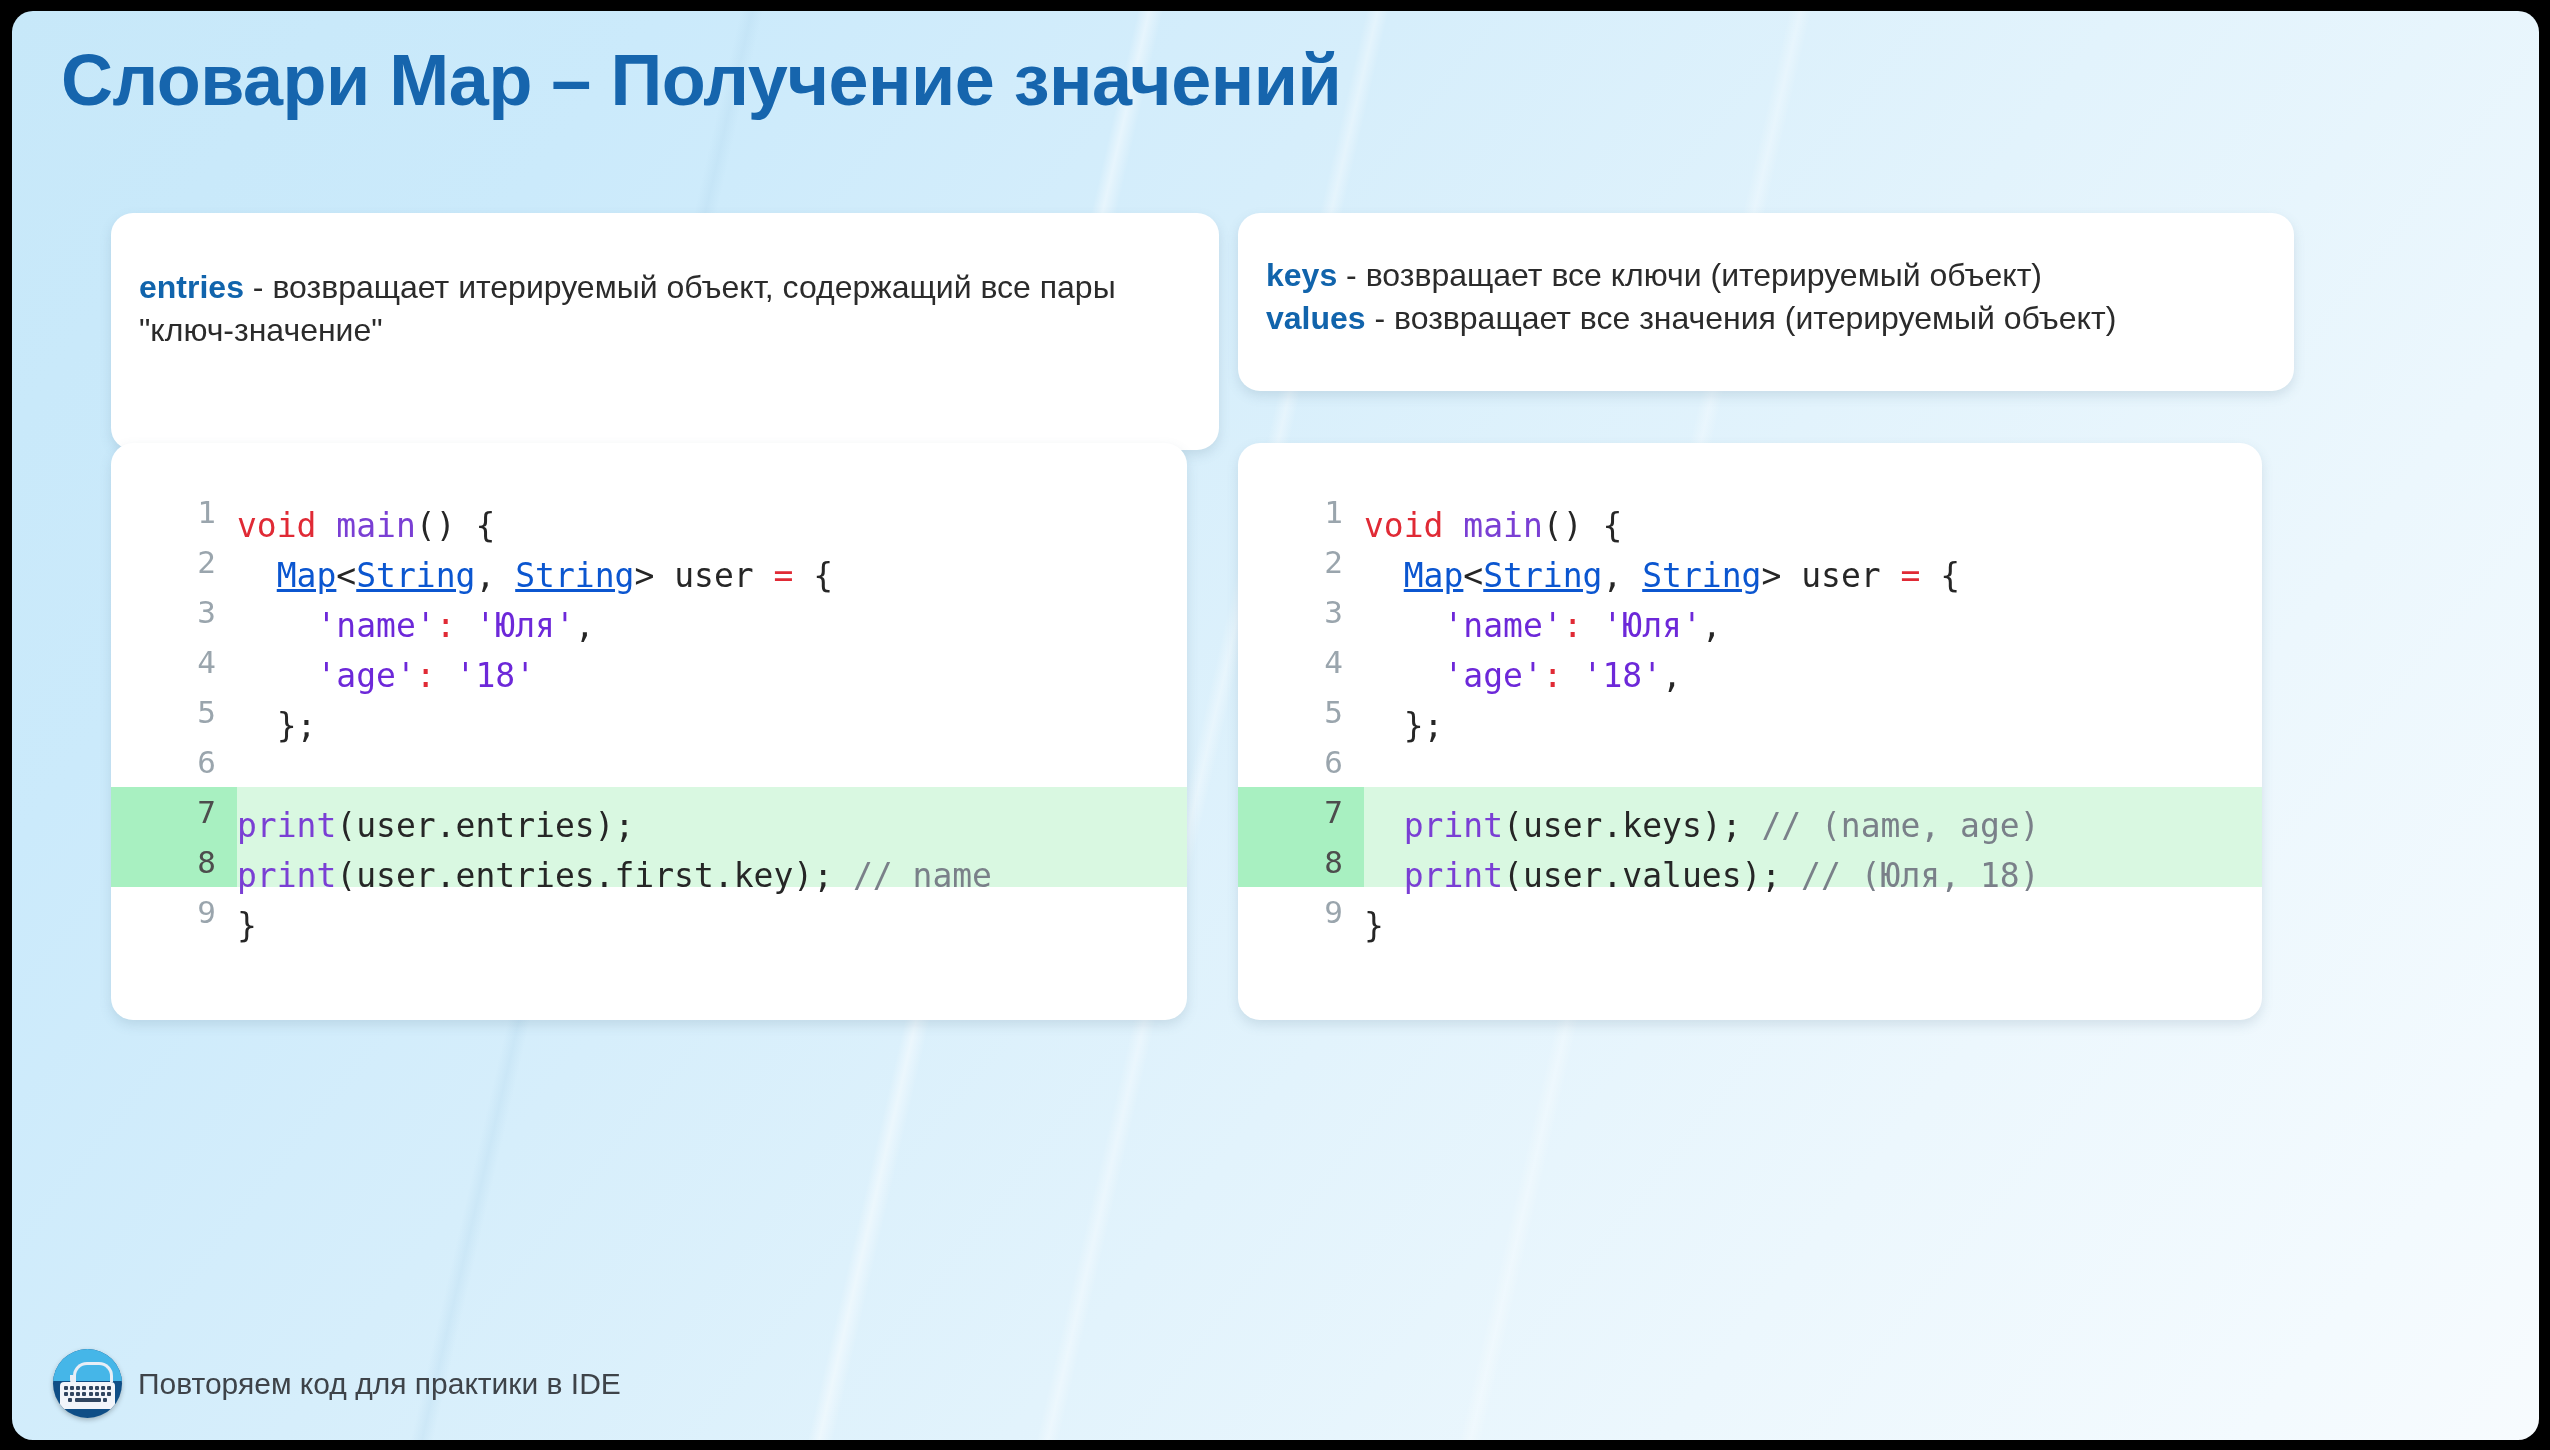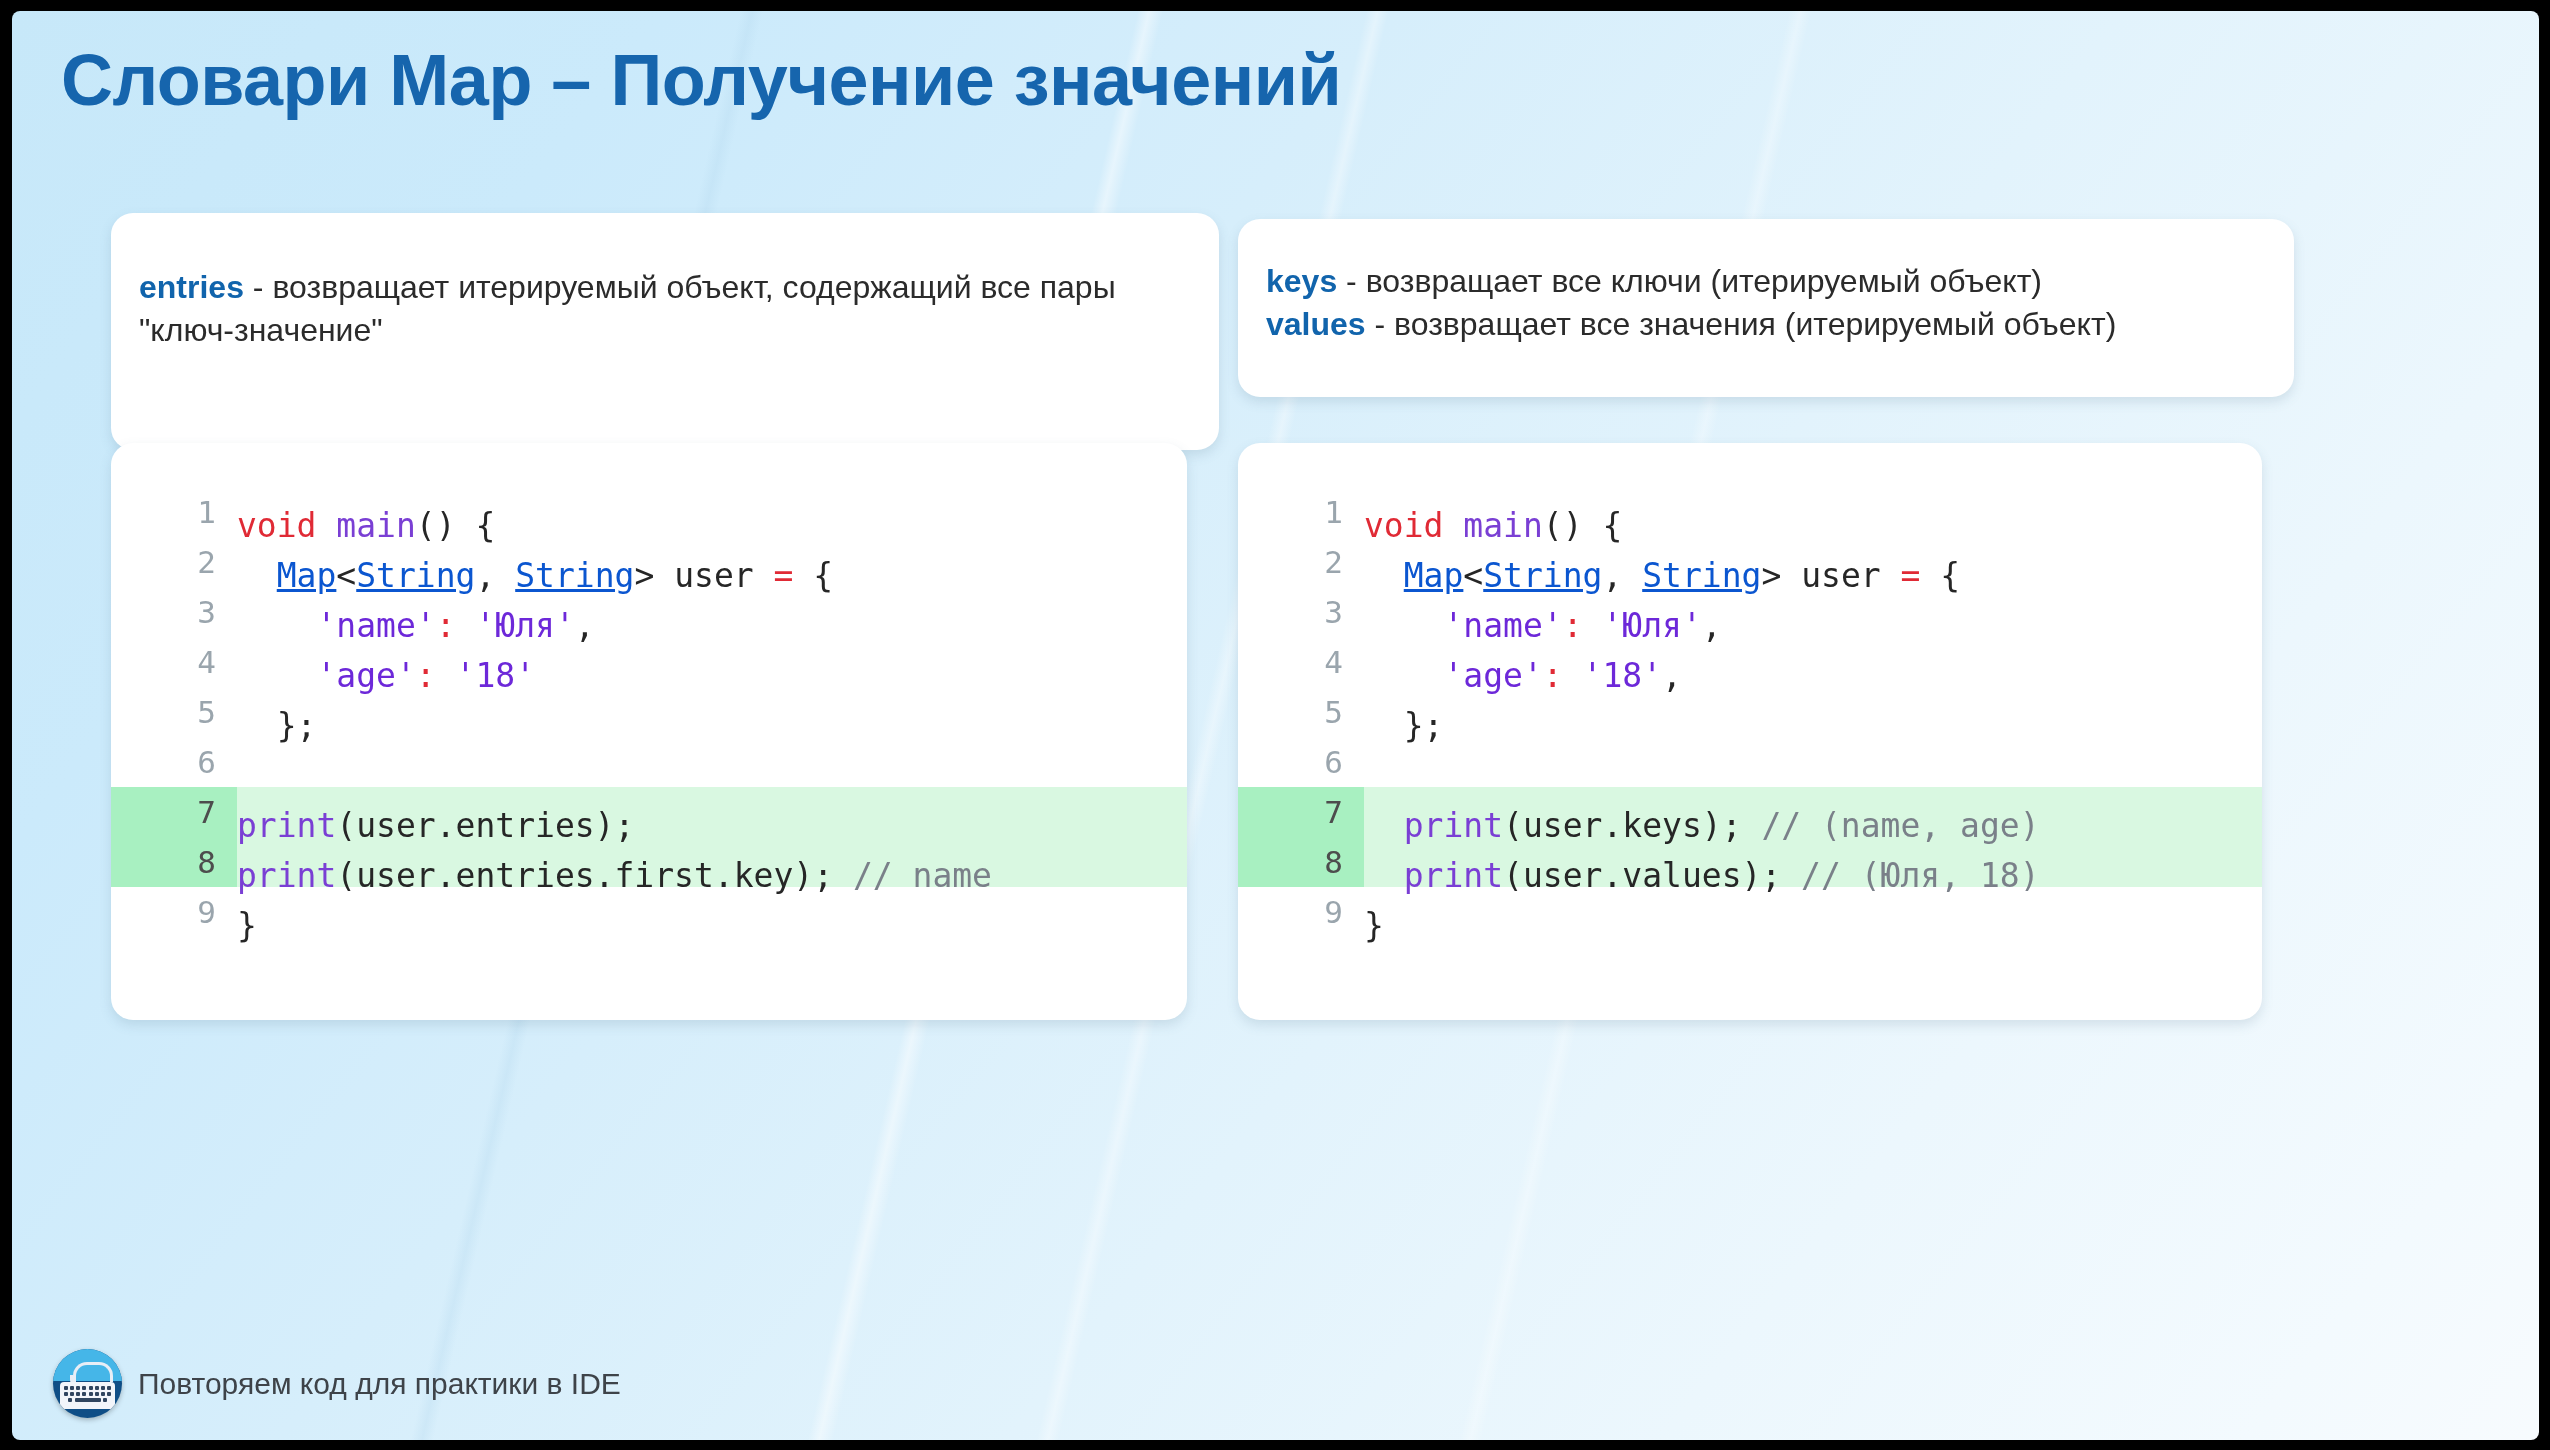--- a/index.html
+++ b/index.html
@@ -14,21 +14,21 @@
     font-family: "Liberation Sans", sans-serif;
   }
 
   
   #slide {
     position: absolute;
     left: 12px;
     top: 11px;
     width: 2527px;
     height: 1429px;
-    border-radius: 8px;
+    border-radius: 21px;
     overflow: hidden;
     background:
       linear-gradient(128deg,
         #c7e8f9 0%,
         #cbeafb 18%,
         #d6eefb 38%,
         #e2f3fc 58%,
         #ecf7fd 76%,
         #f3fafe 92%,
         #f7fbfe 100%);
@@ -79,21 +79,21 @@
     line-height: 43px;
     color: #2b2b2b;
     font-weight: 400;
   }
   .desc-text b {
     color: #1164ac;
     font-weight: 700;
   }
 
   #desc-left  { left: 99px;  top: 202px; width: 1076px; height: 205px; }
-  #desc-right { left: 1226px; top: 208px; width: 1024px; height: 146px; }
+  #desc-right { left: 1226px; top: 202px; width: 1024px; height: 146px; }
   #desc-right .desc-text { top: 41px; }
 
   
   #code-left  { left: 99px;  top: 432px; width: 1076px; height: 577px; }
   #code-right { left: 1226px; top: 432px; width: 1024px; height: 577px; }
 
   .code {
     position: absolute;
     left: 0;
     right: 0;

